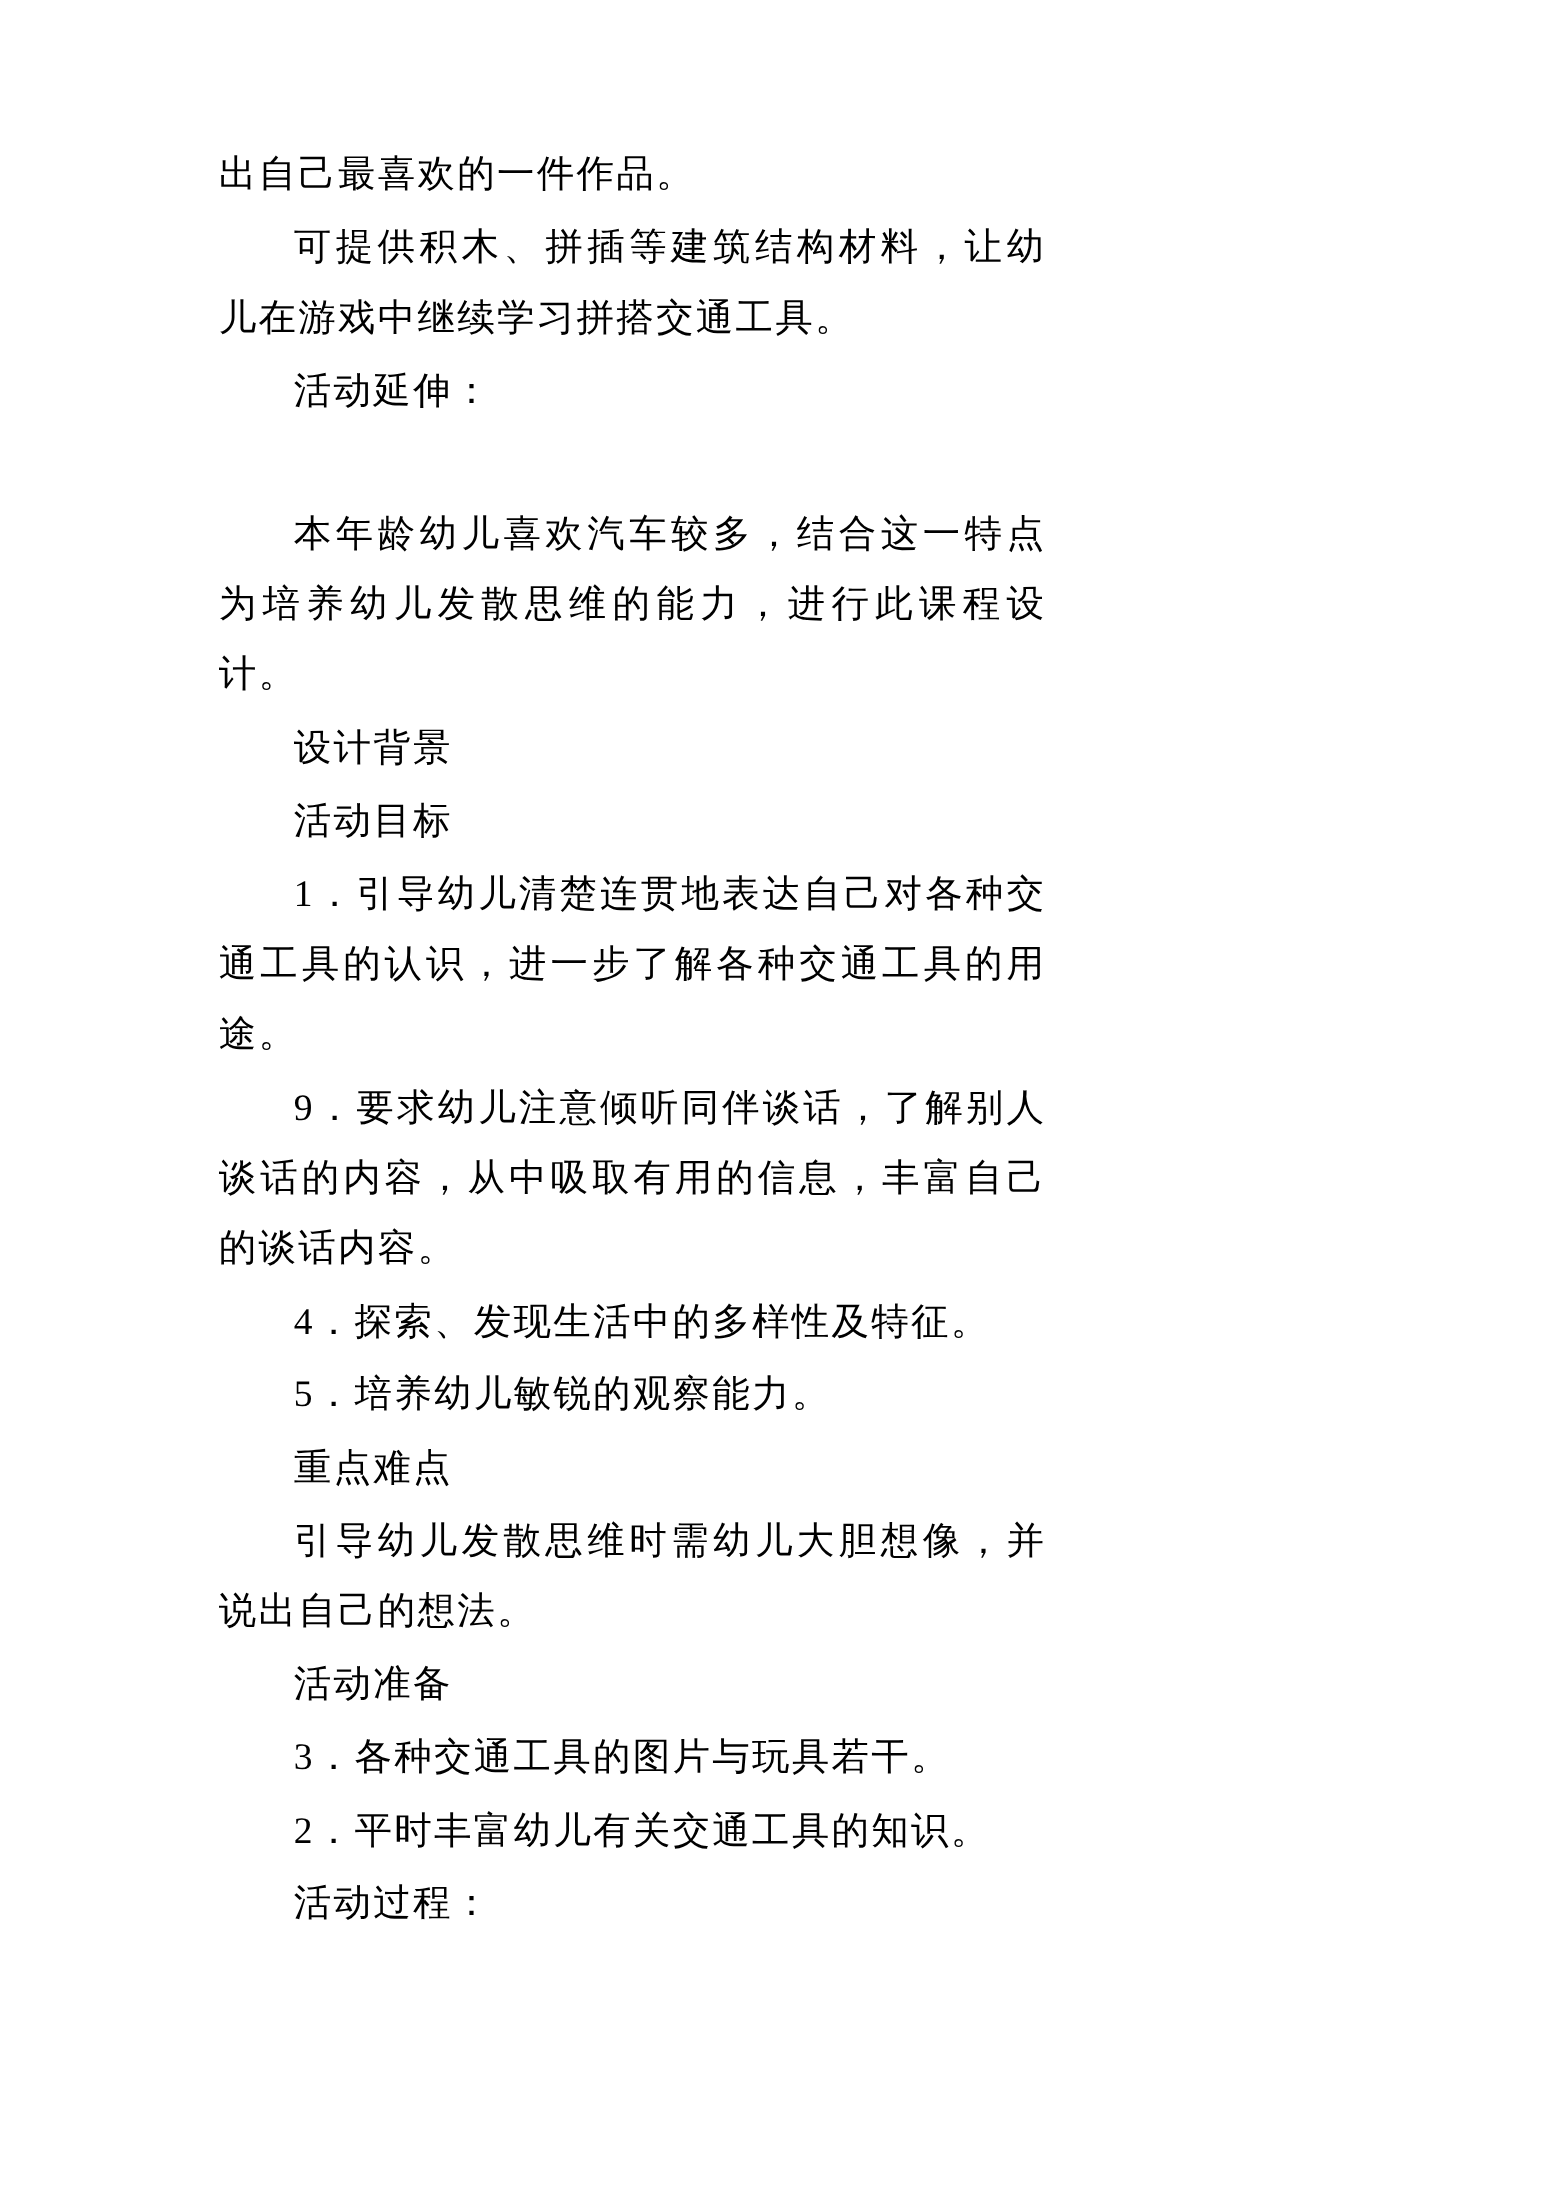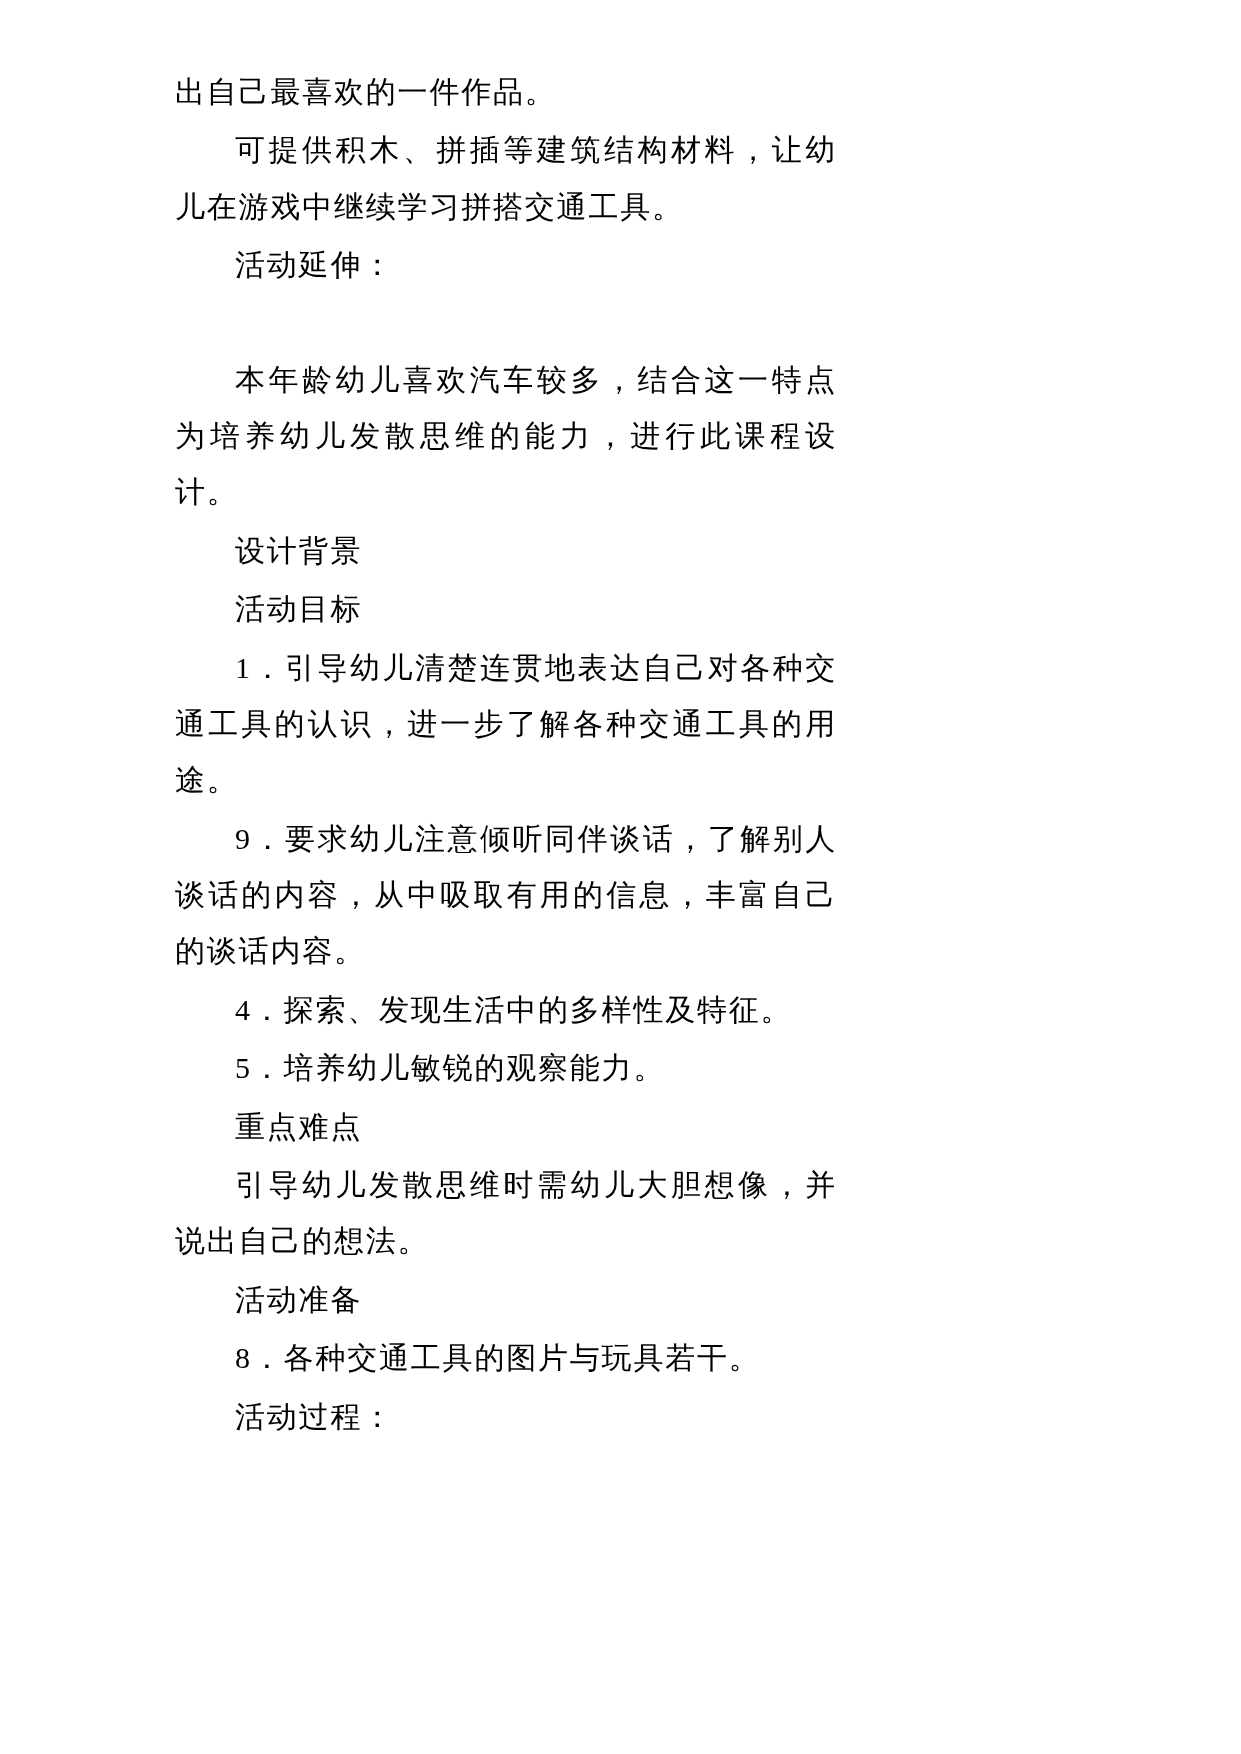--- a/index.html
+++ b/index.html
@@ -12,21 +12,21 @@
     height: 1754px;
     font-family: "Liberation Serif", "DejaVu Serif", serif;
     color: #000000;
     position: relative;
     overflow: hidden;
   }
   .page {
     box-sizing: border-box;
     width: 1012px;
     height: 1754px;
-    padding: 64px 175px 120px 175px;
+    padding: 112px 175px 120px 175px;
   }
   .doc {
     font-size: 30px;
     line-height: 1.88;
     letter-spacing: 0.06em;
     text-align: justify;
     text-justify: inter-ideograph;
   }
   p {
     margin: 0 0 2px 0;
@@ -57,17 +57,18 @@
     <p class="indent">本年龄幼儿喜欢汽车较多，结合这一特点为培养幼儿发散思维的能力，进行此课程设计。</p>
     <p class="indent">设计背景</p>
     <p class="indent">活动目标</p>
     <p class="indent">1．引导幼儿清楚连贯地表达自己对各种交通工具的认识，进一步了解各种交通工具的用途。</p>
     <p class="indent">9．要求幼儿注意倾听同伴谈话，了解别人谈话的内容，从中吸取有用的信息，丰富自己的谈话内容。</p>
     <p class="indent">4．探索、发现生活中的多样性及特征。</p>
     <p class="indent">5．培养幼儿敏锐的观察能力。</p>
     <p class="indent">重点难点</p>
     <p class="indent">引导幼儿发散思维时需幼儿大胆想像，并说出自己的想法。</p>
     <p class="indent">活动准备</p>
-    <p class="indent">8．各种交通工具的图片与玩具若干。</p>
+    <p class="indent">3．各种交通工具的图片与玩具若干。</p>
+    <p class="indent">2．平时丰富幼儿有关交通工具的知识。</p>
     <p class="indent">活动过程：</p>
 
   </div>
 </div>
 
 </body></html>

